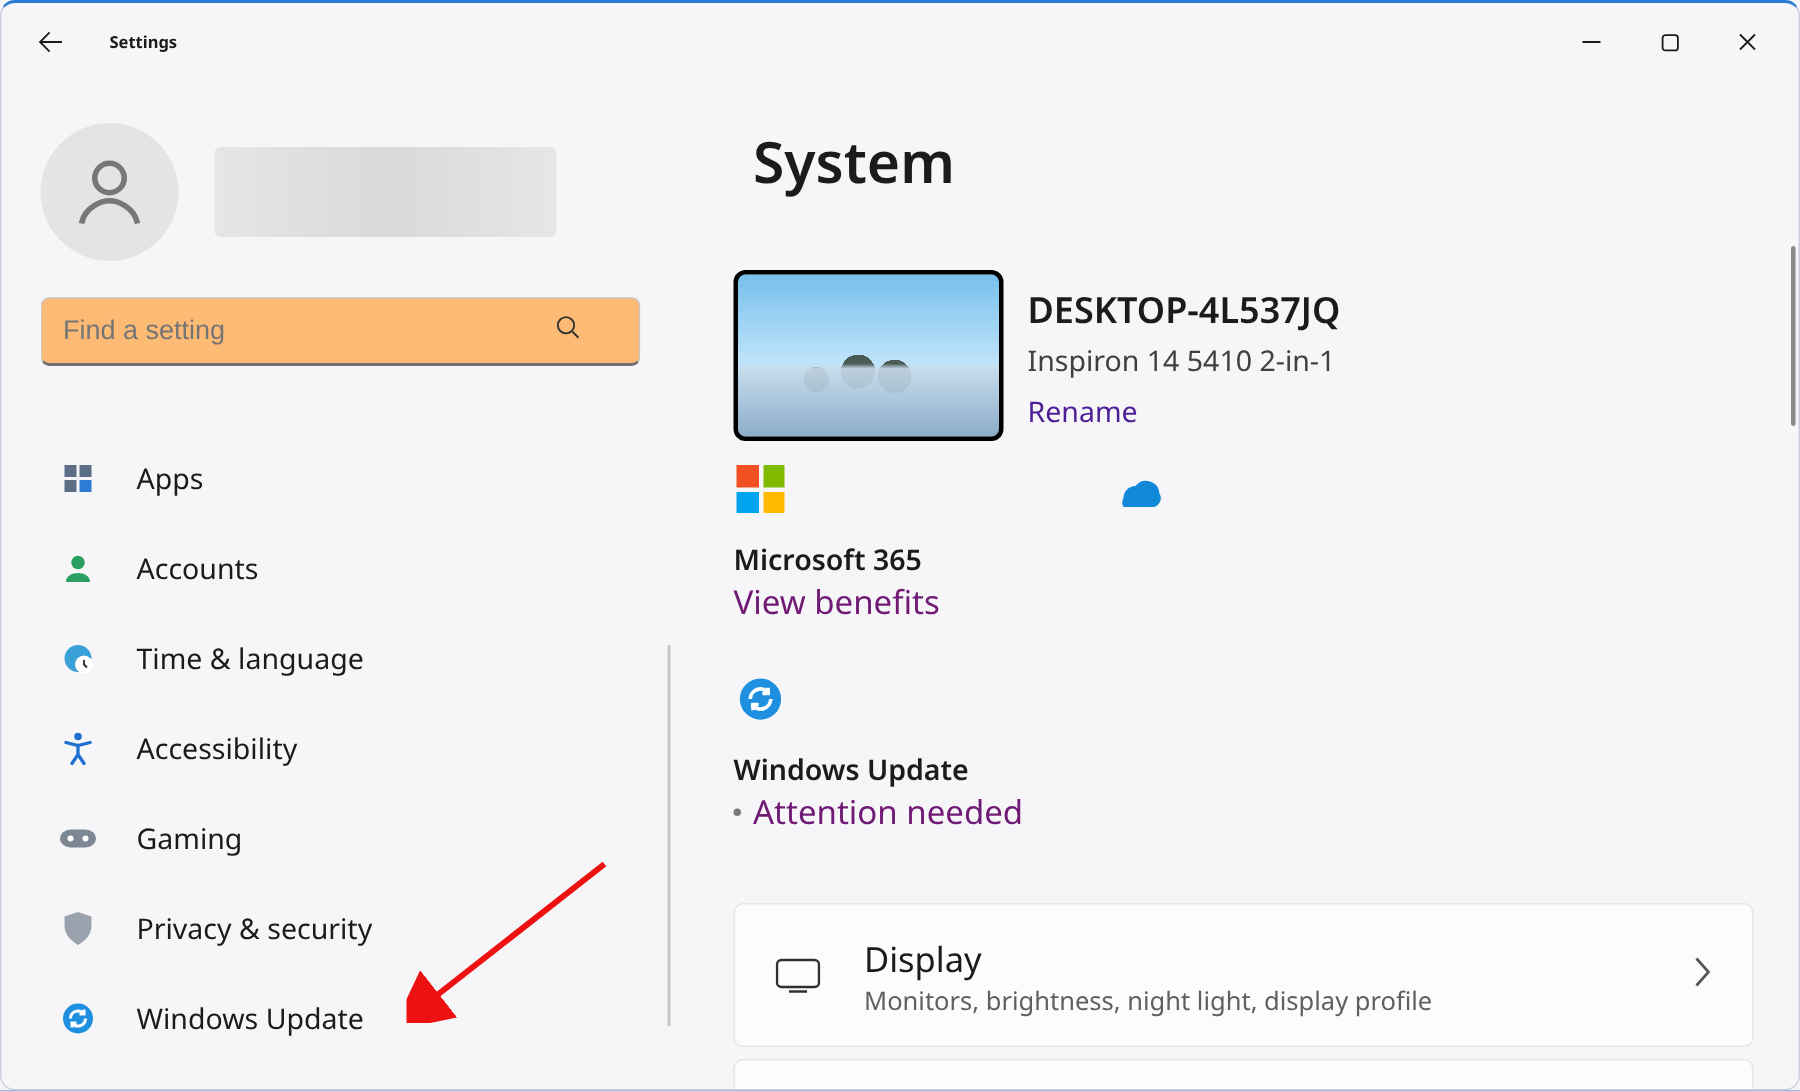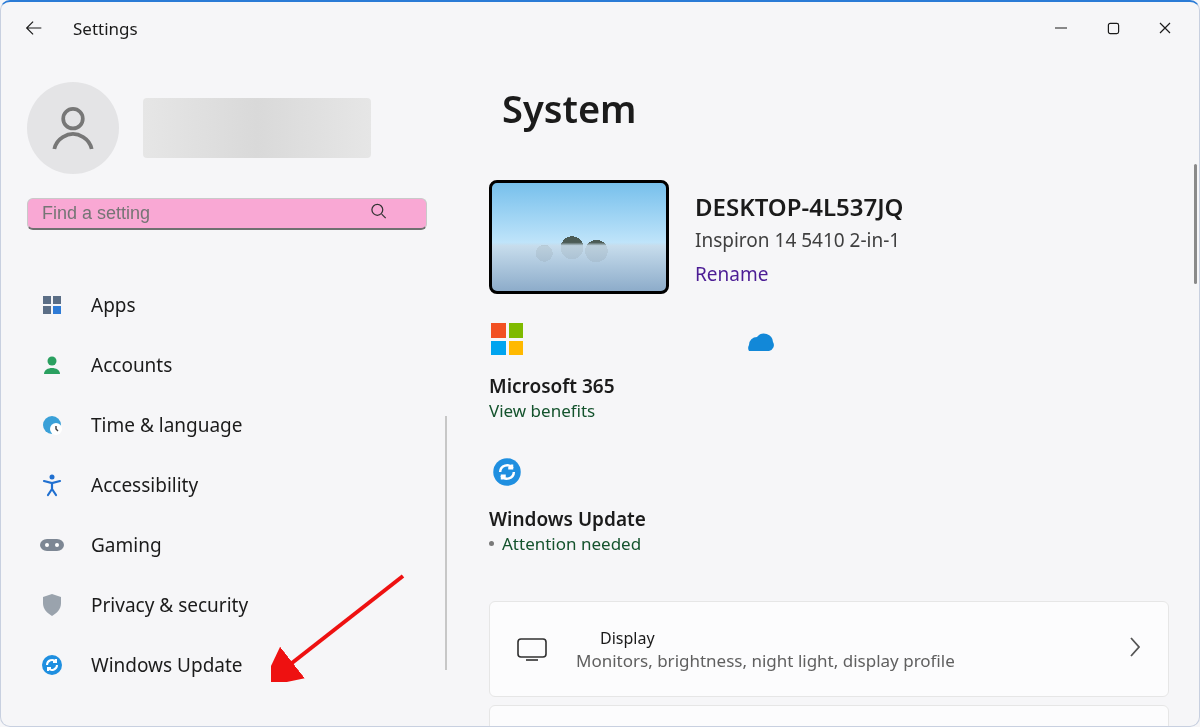--- a/index.html
+++ b/index.html
@@ -22,21 +22,21 @@
     height: 52px;
     padding: 0 8px 0 18px;
   }
   .titlebar-left { display: flex; align-items: center; gap: 24px; }
   .back-btn {
     width: 30px; height: 30px;
     display: flex; align-items: center; justify-content: center;
     border-radius: 4px;
     cursor: pointer;
   }
-  .app-title { font-size: 17px; font-weight: 400; }
+  .app-title { font-size: 11px; font-weight: 700; }
   .win-controls { display: flex; }
   .win-btn {
     width: 52px; height: 40px;
     display: flex; align-items: center; justify-content: center;
     cursor: pointer;
   }
 
   
   .shell { display: flex; height: calc(100% - 52px); }
 
@@ -64,25 +64,25 @@
     background: linear-gradient(90deg,#e6e6e6,#d9d9d9 50%, #e6e6e6);
     border-radius: 4px;
   }
 
   
   .search-wrap {
     position: relative;
     margin-bottom: 28px;
   }
   .search {
-    width: 400px; height: 32px;
+    width: 400px; height: 46px;
     border: 1px solid #c9c9c9;
     border-bottom: 2px solid #707070;
     border-radius: 6px;
-    background: #f9a8d4;
+    background: #fdba74;
     font-size: 18px;
     padding: 0 50px 0 14px;
     color: #606060;
     outline: none;
   }
   .search-icon-pos {
     position: absolute; right: 44px; top: 50%;
     transform: translateY(-50%);
   }
 
@@ -100,21 +100,21 @@
   .nav-icon { width: 26px; height: 26px; display: flex; align-items: center; justify-content: center; }
   .nav-divider-line {
     position: absolute;
     left: 418px; top: 158px; width: 2px; height: 254px;
     background: #c7c7c7;
   }
 
   
   .page-title { font-size: 38px; font-weight: 600; margin-bottom: 46px; margin-left: 13px; }
 
-  .device-row { display: flex; align-items: flex-start; gap: 26px; margin-bottom: 21px;}
+  .device-row { display: flex; align-items: flex-start; gap: 16px; margin-bottom: 8px;}
   .device-thumb {
     width: 180px; height: 114px;
     border: 3px solid #000; border-radius: 8px;
     background:
       linear-gradient( to bottom,
         rgba(255,255,255,0) 55%,
         rgba(200,220,235,.9) 58%,
         rgba(140,170,200,.95) 100%),
       radial-gradient(circle at 30% 65%, #4b5b55 0 6%, transparent 6%),
       radial-gradient(circle at 46% 60%, #4b5b55 0 10%, transparent 10%),
@@ -129,21 +129,21 @@
   .status-row { display: flex; gap: 20px; flex-wrap: wrap; margin-bottom: 40px;}
   .status-card {
     display: flex; align-items: flex-start; gap: 16px;
     padding: 6px 0;
     min-width: 230px;
     flex-direction: column;
   }
   .status-card.full { width: 100%; }
   .status-icon { width: 36px; height: 36px; flex-shrink: 0; display:flex; align-items:center; justify-content:center;}
   .status-title { font-size: 19px; font-weight: 600; }
-  .status-sub { font-size: 17px; color: #14532d; display:flex; align-items:center; gap:8px;}
+  .status-sub { font-size: 22px; color: #701a75; display:flex; align-items:center; gap:8px;}
   .dot { width:5px;height:5px;border-radius:50%;background:#7a7a7a; display:inline-block;}
 
   .ms-logo {
     width: 32px; height: 32px; display: grid;
     grid-template-columns: 1fr 1fr; grid-template-rows: 1fr 1fr; gap: 3px;
   }
   .ms-logo span:nth-child(1){background:#f25022;}
   .ms-logo span:nth-child(2){background:#7fba00;}
   .ms-logo span:nth-child(3){background:#00a4ef;}
   .ms-logo span:nth-child(4){background:#ffb900;}
@@ -154,21 +154,21 @@
     border: 1px solid #e6e6e6;
     border-radius: 6px;
     height: 96px;
     display: flex; align-items: center;
     padding: 0 26px;
     gap: 28px;
     cursor: pointer;
   }
   .card-icon { width: 32px; display:flex; align-items:center; justify-content:center; color:#303030;}
   .card-body { flex: 1; }
-  .card-title { font-size: 16px; margin-left: 24px; }
+  .card-title { font-size: 23px; }
   .card-sub { font-size: 17px; color: #606060; }
   .chevron { color: #555; }
 
   
   .anno-arrow {
     position: absolute;
     left: 270px; top: 518px;
     width: 140px; height: 110px;
     pointer-events: none;
   }

